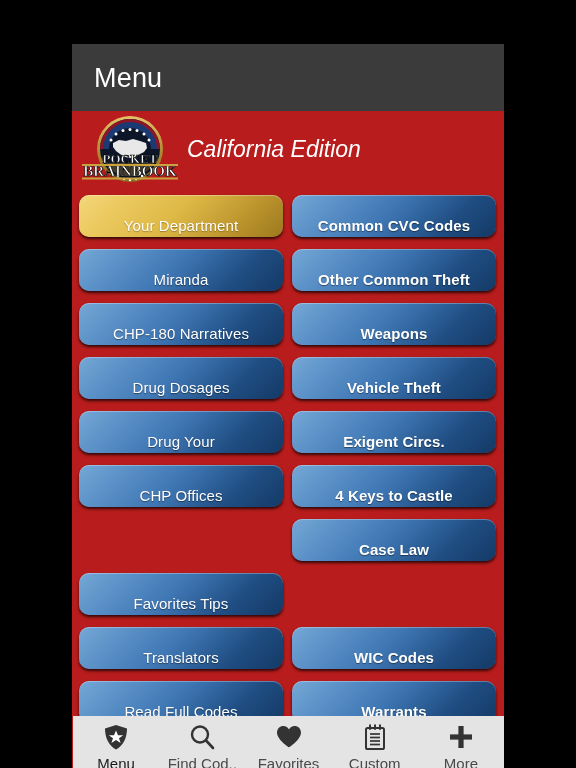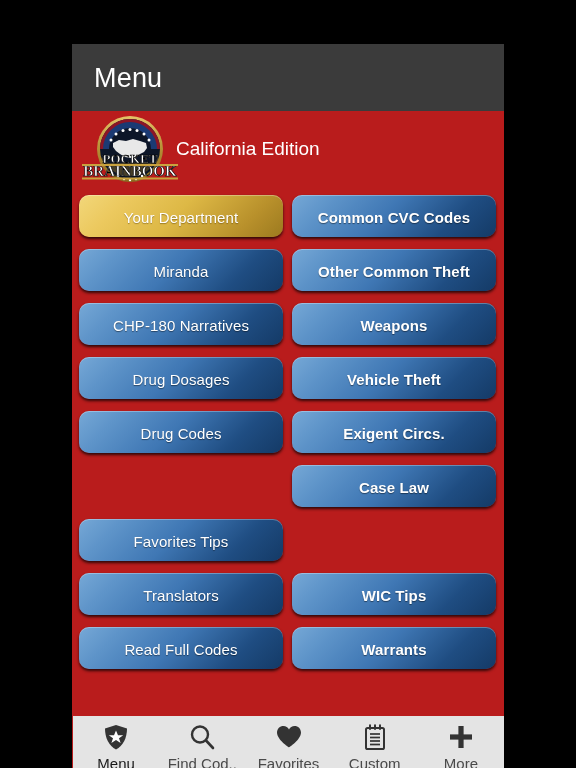--- a/index.html
+++ b/index.html
@@ -60,27 +60,28 @@
   #logo {
     position: absolute;
     left: 6px;
     top: 2px;
     width: 104px;
     height: 74px;
   }
   #logo svg { display: block; }
   #edition-title {
     position: absolute;
-    left: 104px;
+    left: 115px;
     top: 50%;
     transform: translateY(-50%);
     color: #ffffff;
-    font-size: 19px;
+    font-size: 23px;
     font-weight: 400;
     white-space: nowrap;
+    font-style: italic;
   }
 
   
   #grid {
     position: absolute;
     left: 0;
     top: 151px;
     width: 432px;
     height: 587px;
   }
@@ -95,21 +96,21 @@
     height: 42px;
     border: none;
     border-radius: 10px;
     color: #ffffff;
     font-family: "Liberation Sans", sans-serif;
     font-size: 15px;
     font-weight: 400;
     letter-spacing: 0.1px;
     text-align: center;
     line-height: 42px;
-    padding: 2px;
+    padding: 10px;
     cursor: pointer;
     overflow: hidden;
     white-space: nowrap;
     text-shadow: 0 1px 1px rgba(0,0,0,0.45);
     box-shadow: 0 2px 3px rgba(0,0,0,0.75),
                 inset 0 1px 0 rgba(255,255,255,0.30);
   }
   .btn.left  { left: 7px; }
   .btn.right { left: 220px; font-weight: bold; }
 
@@ -242,32 +243,36 @@
       </div>
       <div class="grid-row">
         <button class="btn left blue">CHP-180 Narratives</button>
         <button class="btn right blue">Weapons</button>
       </div>
       <div class="grid-row">
         <button class="btn left blue">Drug Dosages</button>
         <button class="btn right blue">Vehicle Theft</button>
       </div>
       <div class="grid-row">
-        <button class="btn left blue">Drug Codes</button>
+        <button class="btn left blue">Drug Your</button>
         <button class="btn right blue">Exigent Circs.</button>
       </div>
       <div class="grid-row">
+        <button class="btn left blue">CHP Offices</button>
+        <button class="btn right blue">4 Keys to Castle</button>
+      </div>
+      <div class="grid-row">
         <button class="btn right blue">Case Law</button>
       </div>
       <div class="grid-row">
         <button class="btn left blue">Favorites Tips</button>
       </div>
       <div class="grid-row">
         <button class="btn left blue">Translators</button>
-        <button class="btn right blue">WIC Tips</button>
+        <button class="btn right blue">WIC Codes</button>
       </div>
       <div class="grid-row">
         <button class="btn left blue">Read Full Codes</button>
         <button class="btn right blue">Warrants</button>
       </div>
     </div>
 
   <div id="tabbar">
       <div class="tab active">
         <div class="tab-icon">

